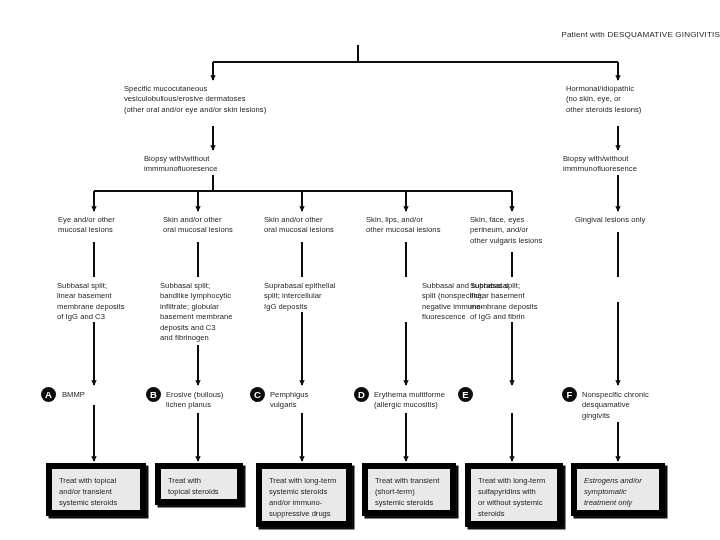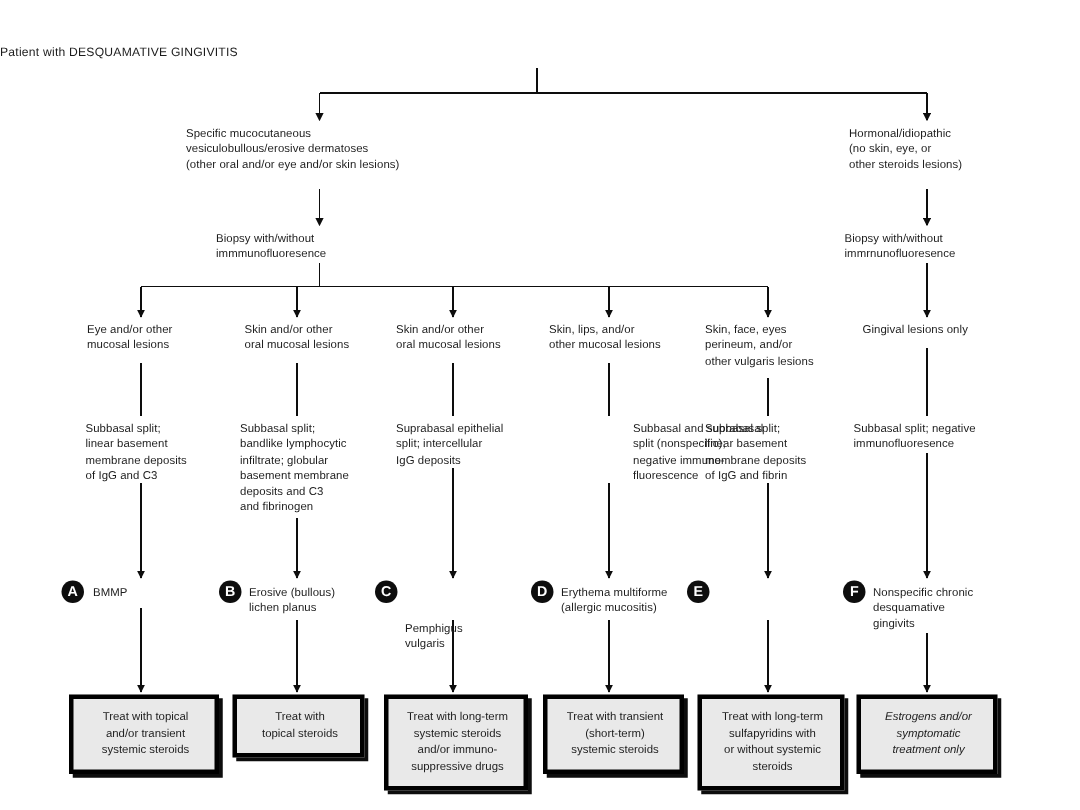--- a/index.html
+++ b/index.html
@@ -34,37 +34,37 @@
     letter-spacing: 0.05px;
     white-space: pre-line;
     color: #1c1c1c;
   }
   .node.left { text-align: left; }
 
   #title-node {
     left: 0;
     top: 30px;
     width: 720px;
-    text-align: left;
+    text-align: right;
     font-size: 8.1px;
     letter-spacing: 0.15px;
   }
 
   .treat-box {
     position: absolute;
     box-sizing: border-box;
     background: #e9e9e9;
-    border: 3px solid #000000;
+    border: 6px solid #000000;
     box-shadow: 2.5px 2.5px 0 0 #0d0d0d;
     padding: 6px 5px 5px 7px;
     font-size: 7.6px;
     line-height: 11px;
     white-space: pre-line;
     color: #1c1c1c;
-    text-align: center;
+    text-align: left;
   }
 
   .bullet {
     position: absolute;
     width: 15px;
     height: 15px;
     border-radius: 50%;
     background: #0d0d0d;
     color: #ffffff;
     font-size: 9.5px;
@@ -172,34 +172,32 @@
 split; intercellular
 IgG deposits</div>
   <div class="node left" style="left:379px; top:281px; width:118px;margin-left:43px;">Subbasal and suprabasal
 split (nonspecific);
 negative immuno-
 fluorescence</div>
   <div class="node left" style="left:470px; top:281px; width:106px;">Subbasal split;
 linear basement
 membrane deposits
 of IgG and fibrin</div>
-  <div class="node left" style="left:569px; top:281px; width:135px;">Subbasal split; negative
-immunofluoresence</div>
 
   <div class="bullet" style="left:41px;  top:387px;">A</div>
   <div class="bullet" style="left:146px; top:387px;">B</div>
   <div class="bullet" style="left:250px; top:387px;">C</div>
   <div class="bullet" style="left:354px; top:387px;">D</div>
   <div class="bullet" style="left:458px; top:387px;">E</div>
   <div class="bullet" style="left:562px; top:387px;">F</div>
 
   <div class="node left" style="left:62px;  top:390px; width:84px;">BMMP</div>
   <div class="node left" style="left:166px; top:390px; width:88px;">Erosive (bullous)
 lichen planus</div>
-  <div class="node left" style="left:270px; top:390px; width:84px;margin-top:24px;">Pemphigus
+  <div class="node left" style="left:270px; top:390px; width:84px;">Pemphigus
 vulgaris</div>
   <div class="node left" style="left:374px; top:390px; width:100px;">Erythema multiforme
 (allergic mucositis)</div>
   <div class="node left" style="left:582px; top:390px; width:110px;">Nonspecific chronic
 desquamative
 gingivits</div>
 
   <div class="treat-box" style="left:46px;  top:463px; width:100px; height:53px;">Treat with topical
 and/or transient
 systemic steroids</div>

